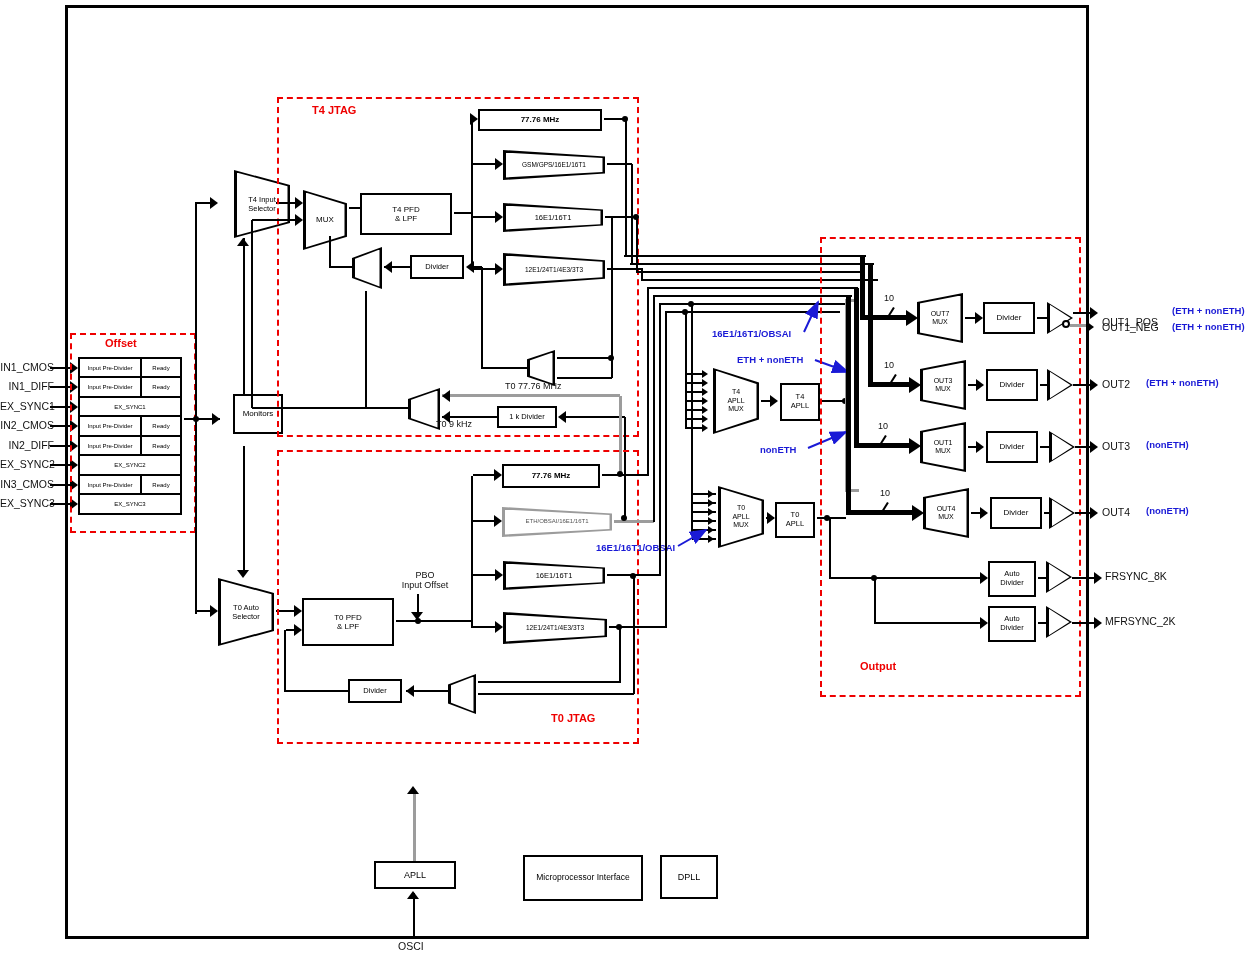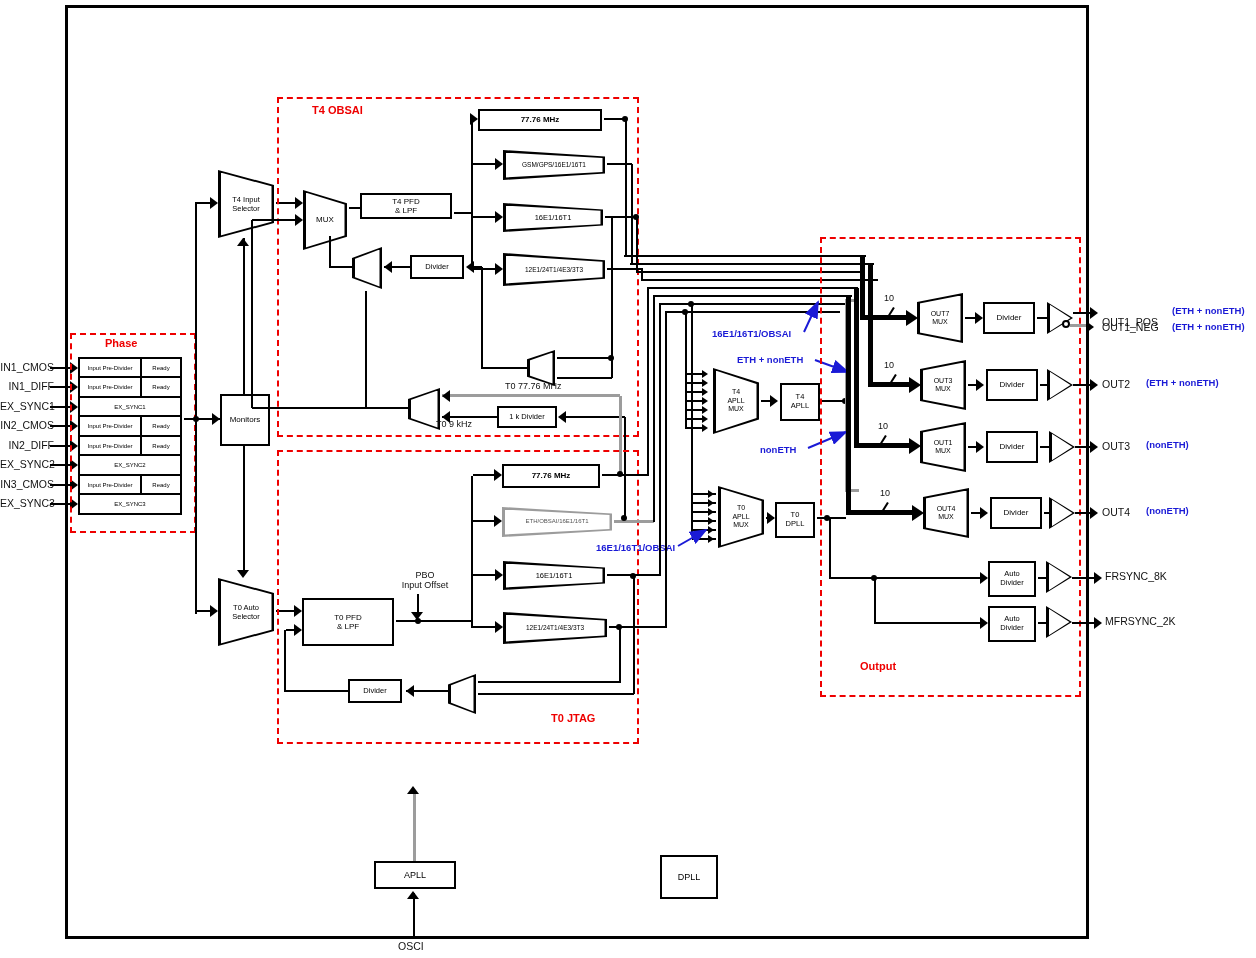--- a/index.html
+++ b/index.html
@@ -69,21 +69,21 @@
   <div class="h" style="left:50px;top:445px;width:22px"></div>
     <div class="ar r" style="left:70px;top:440px"></div>
   <div class="h" style="left:50px;top:464px;width:22px"></div>
     <div class="ar r" style="left:70px;top:459px"></div>
   <div class="h" style="left:50px;top:484px;width:22px"></div>
     <div class="ar r" style="left:70px;top:479px"></div>
   <div class="h" style="left:50px;top:503px;width:22px"></div>
     <div class="ar r" style="left:70px;top:498px"></div>
 
   <div class="dash" style="left:70px;top:333px;width:122px;height:196px"></div>
-  <div class="lbl rt" style="left:105px;top:337px">Phase</div>
+  <div class="lbl rt" style="left:105px;top:337px">Offset</div>
   <div class="irow" style="top:357px">
       <div class="c a">Input Pre-Divider</div>
       <div class="c b">Ready</div>
     </div>
   <div class="irow" style="top:376px">
       <div class="c a">Input Pre-Divider</div>
       <div class="c b">Ready</div>
     </div>
   <div class="irow" style="top:396px">
       <div class="c s">EX_SYNC1</div>
@@ -104,27 +104,27 @@
       <div class="c b">Ready</div>
     </div>
   <div class="irow" style="top:493px">
       <div class="c s">EX_SYNC3</div>
     </div>
 
   <div class="h" style="left:184px;top:418px;width:36px"></div>
   <div class="ar r" style="left:212px;top:413px"></div>
   <div class="dot" style="left:193px;top:416px"></div>
   <div class="v" style="left:195px;top:202px;height:412px"></div>
-  <div class="box" style="left:220px;top:394px;width:50px;height:52px">Monitors</div>
+  <div class="box" style="left:233px;top:394px;width:50px;height:40px">Monitors</div>
   <div class="v" style="left:243px;top:238px;height:156px"></div>
     <div class="ar u" style="left:237px;top:238px"></div>
   <div class="v" style="left:243px;top:446px;height:126px"></div>
     <div class="ar d" style="left:237px;top:570px"></div>
 
-  <div class="shape trR" style="left:218px;top:170px;width:56px;height:68px">
+  <div class="shape trR" style="left:234px;top:170px;width:56px;height:68px">
       <div class="f"></div>
       <div class="i"></div>
       <div class="t">T4 Input
 Selector</div>
     </div>
   <div class="h" style="left:196px;top:202px;width:16px"></div>
     <div class="ar r" style="left:210px;top:197px"></div>
   <div class="h" style="left:276px;top:202px;width:20px"></div>
     <div class="ar r" style="left:295px;top:197px"></div>
   <div class="shape trR" style="left:218px;top:578px;width:56px;height:68px">
@@ -132,31 +132,31 @@
       <div class="i"></div>
       <div class="t">T0 Auto
 Selector</div>
     </div>
   <div class="h" style="left:196px;top:610px;width:16px"></div>
     <div class="ar r" style="left:210px;top:605px"></div>
   <div class="h" style="left:276px;top:610px;width:18px"></div>
     <div class="ar r" style="left:294px;top:605px"></div>
 
   <div class="dash" style="left:277px;top:97px;width:358px;height:336px"></div>
-  <div class="lbl rt" style="left:312px;top:104px">T4 OBSAI</div>
+  <div class="lbl rt" style="left:312px;top:104px">T4 JTAG</div>
   <div class="shape trR" style="left:303px;top:190px;width:44px;height:60px">
       <div class="f"></div>
       <div class="i"></div>
       <div class="t" style="font-size:8px">MUX</div>
     </div>
   <div class="h" style="left:252px;top:219px;width:43px"></div>
     <div class="ar r" style="left:295px;top:214px"></div>
   <div class="v" style="left:251px;top:220px;height:188px"></div>
   <div class="h" style="left:349px;top:207px;width:11px"></div>
-  <div class="box" style="left:360px;top:193px;width:92px;height:26px">T4 PFD
+  <div class="box" style="left:360px;top:193px;width:92px;height:42px">T4 PFD
 &amp; LPF</div>
   <div class="h" style="left:454px;top:212px;width:18px"></div>
   <div class="v" style="left:471px;top:119px;height:150px"></div>
   <div class="ar r" style="left:470px;top:113px"></div>
   <div class="h" style="left:473px;top:163px;width:22px"></div>
     <div class="ar r" style="left:495px;top:158px"></div>
   <div class="h" style="left:473px;top:216px;width:22px"></div>
     <div class="ar r" style="left:495px;top:211px"></div>
   <div class="h" style="left:473px;top:268px;width:22px"></div>
     <div class="ar r" style="left:495px;top:263px"></div>
@@ -352,21 +352,21 @@
   <div class="shape trR" style="left:718px;top:486px;width:46px;height:62px">
       <div class="f"></div>
       <div class="i"></div>
       <div class="t" style="font-size:7px">T0
 APLL
 MUX</div>
     </div>
   <div class="h" style="left:766px;top:517px;width:8px"></div>
     <div class="ar r" style="left:767px;top:512px"></div>
   <div class="box" style="left:775px;top:502px;width:40px;height:36px;font-size:7.5px">T0
-DPLL</div>
+APLL</div>
   <div class="h" style="left:817px;top:517px;width:29px"></div>
   <div class="dot" style="left:824px;top:515px"></div>
     <div class="dot" style="left:621px;top:515px"></div>
   <div class="v" style="left:829px;top:518px;height:61px"></div>
   <div class="h" style="left:829px;top:577px;width:151px"></div>
     <div class="ar r" style="left:980px;top:572px"></div>
   <div class="v" style="left:874px;top:578px;height:46px"></div>
     <div class="dot" style="left:871px;top:575px"></div>
   <div class="h" style="left:874px;top:622px;width:106px"></div>
     <div class="ar r" style="left:980px;top:617px"></div>
@@ -517,15 +517,16 @@
   <div class="h" style="left:1072px;top:622px;width:24px"></div>
     <div class="ar r" style="left:1094px;top:617px"></div>
   <div class="lbl" style="left:1105px;top:615px">MFRSYNC_2K</div>
 
   <div class="box" style="left:374px;top:861px;width:82px;height:28px;font-size:9px">APLL</div>
   <div class="v gy g3" style="left:413px;top:794px;height:67px"></div>
   <div class="ar u" style="left:407px;top:786px"></div>
   <div class="v" style="left:413px;top:893px;height:45px"></div>
   <div class="ar u" style="left:407px;top:891px"></div>
   <div class="lbl" style="left:398px;top:940px">OSCI</div>
+  <div class="box" style="left:523px;top:855px;width:120px;height:46px;font-size:8.5px">Microprocessor Interface</div>
   <div class="box" style="left:660px;top:855px;width:58px;height:44px;font-size:9px">DPLL</div>
 
 </div>
 
 </body></html>

